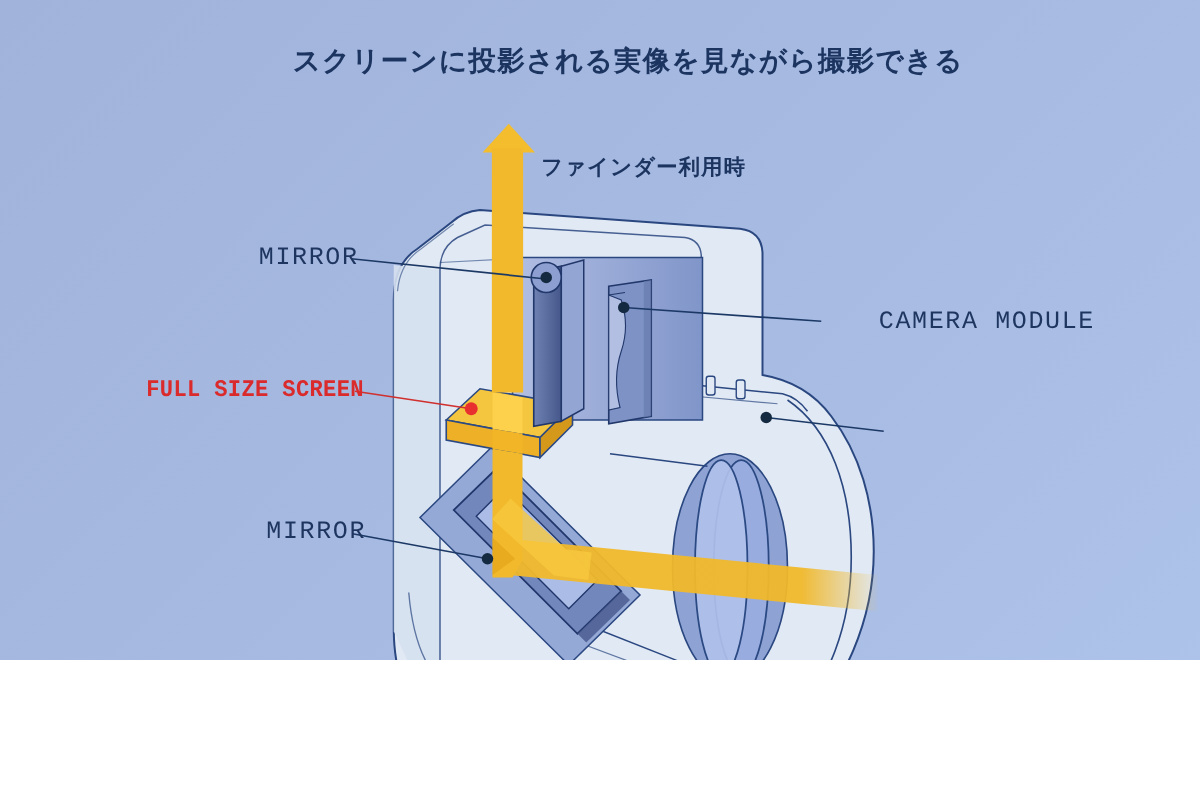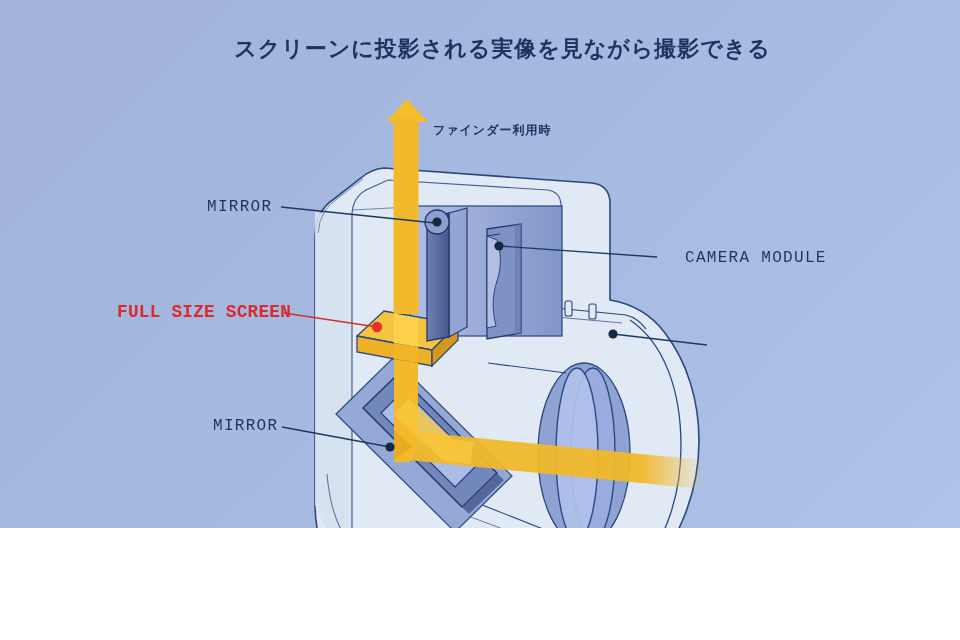--- a/index.html
+++ b/index.html
@@ -8,40 +8,40 @@
     width:960px;height:528px;
     overflow:hidden;
     background:linear-gradient(135deg,#a1b3db 0%,#a6b9e1 45%,#aec3e9 100%);
     font-family:Liberation Mono, monospace;
     padding-left:27px;
   }
   .stage svg{position:absolute;left:0;top:0;}
   .lbl{
     position:absolute;
     color:#1e355f;
-    font-size:16px;
+    font-size:20px;
     letter-spacing:1.3px;
     line-height:18px;
     white-space:nowrap;
   }
   .title{
     position:absolute;left:0;right:0;
     padding-left:18px;
     text-align:center;
     color:#1c3560;
     font-weight:700;
     font-size:22px;
     letter-spacing:1px;
     white-space:nowrap;
   }
   .finder-label{
     position:absolute;
     color:#1c3560;
     font-weight:700;
-    font-size:12px;
+    font-size:17px;
     letter-spacing:1px;
     white-space:nowrap;
   }
   .red-lbl{
     color:#da2a2b;
     font-weight:700;
     font-size:19px;
     letter-spacing:.3px;
     transform:scaleX(.93);
     transform-origin:left center;
@@ -156,17 +156,17 @@
       <line x1="284" y1="313" x2="377" y2="327" stroke="#d0302e"></line>
       <circle cx="377" cy="327" r="5.2" fill="#e8312f" stroke="none"></circle>
       <line x1="613" y1="334" x2="707" y2="345"></line>
       <circle cx="613" cy="334" r="4.6" fill="#142a41" stroke="none"></circle>
       <line x1="282" y1="427" x2="390" y2="447"></line>
       <circle cx="390" cy="447" r="4.6" fill="#142a41" stroke="none"></circle>
     </g>
   </svg>
 
   <div class="lbl" style="left:207px;top:198px;">MIRROR</div>
-  <div class="lbl" style="left:685px;top:249px;">CAMERA MODULE</div>
+  <div class="lbl" style="left:703px;top:249px;">CAMERA MODULE</div>
   <div class="lbl red-lbl" style="left:117px;top:303px;">FULL SIZE SCREEN</div>
   <div class="lbl" style="left:213px;top:417px;">MIRROR</div>
 
 </div>
 
 </body></html>

